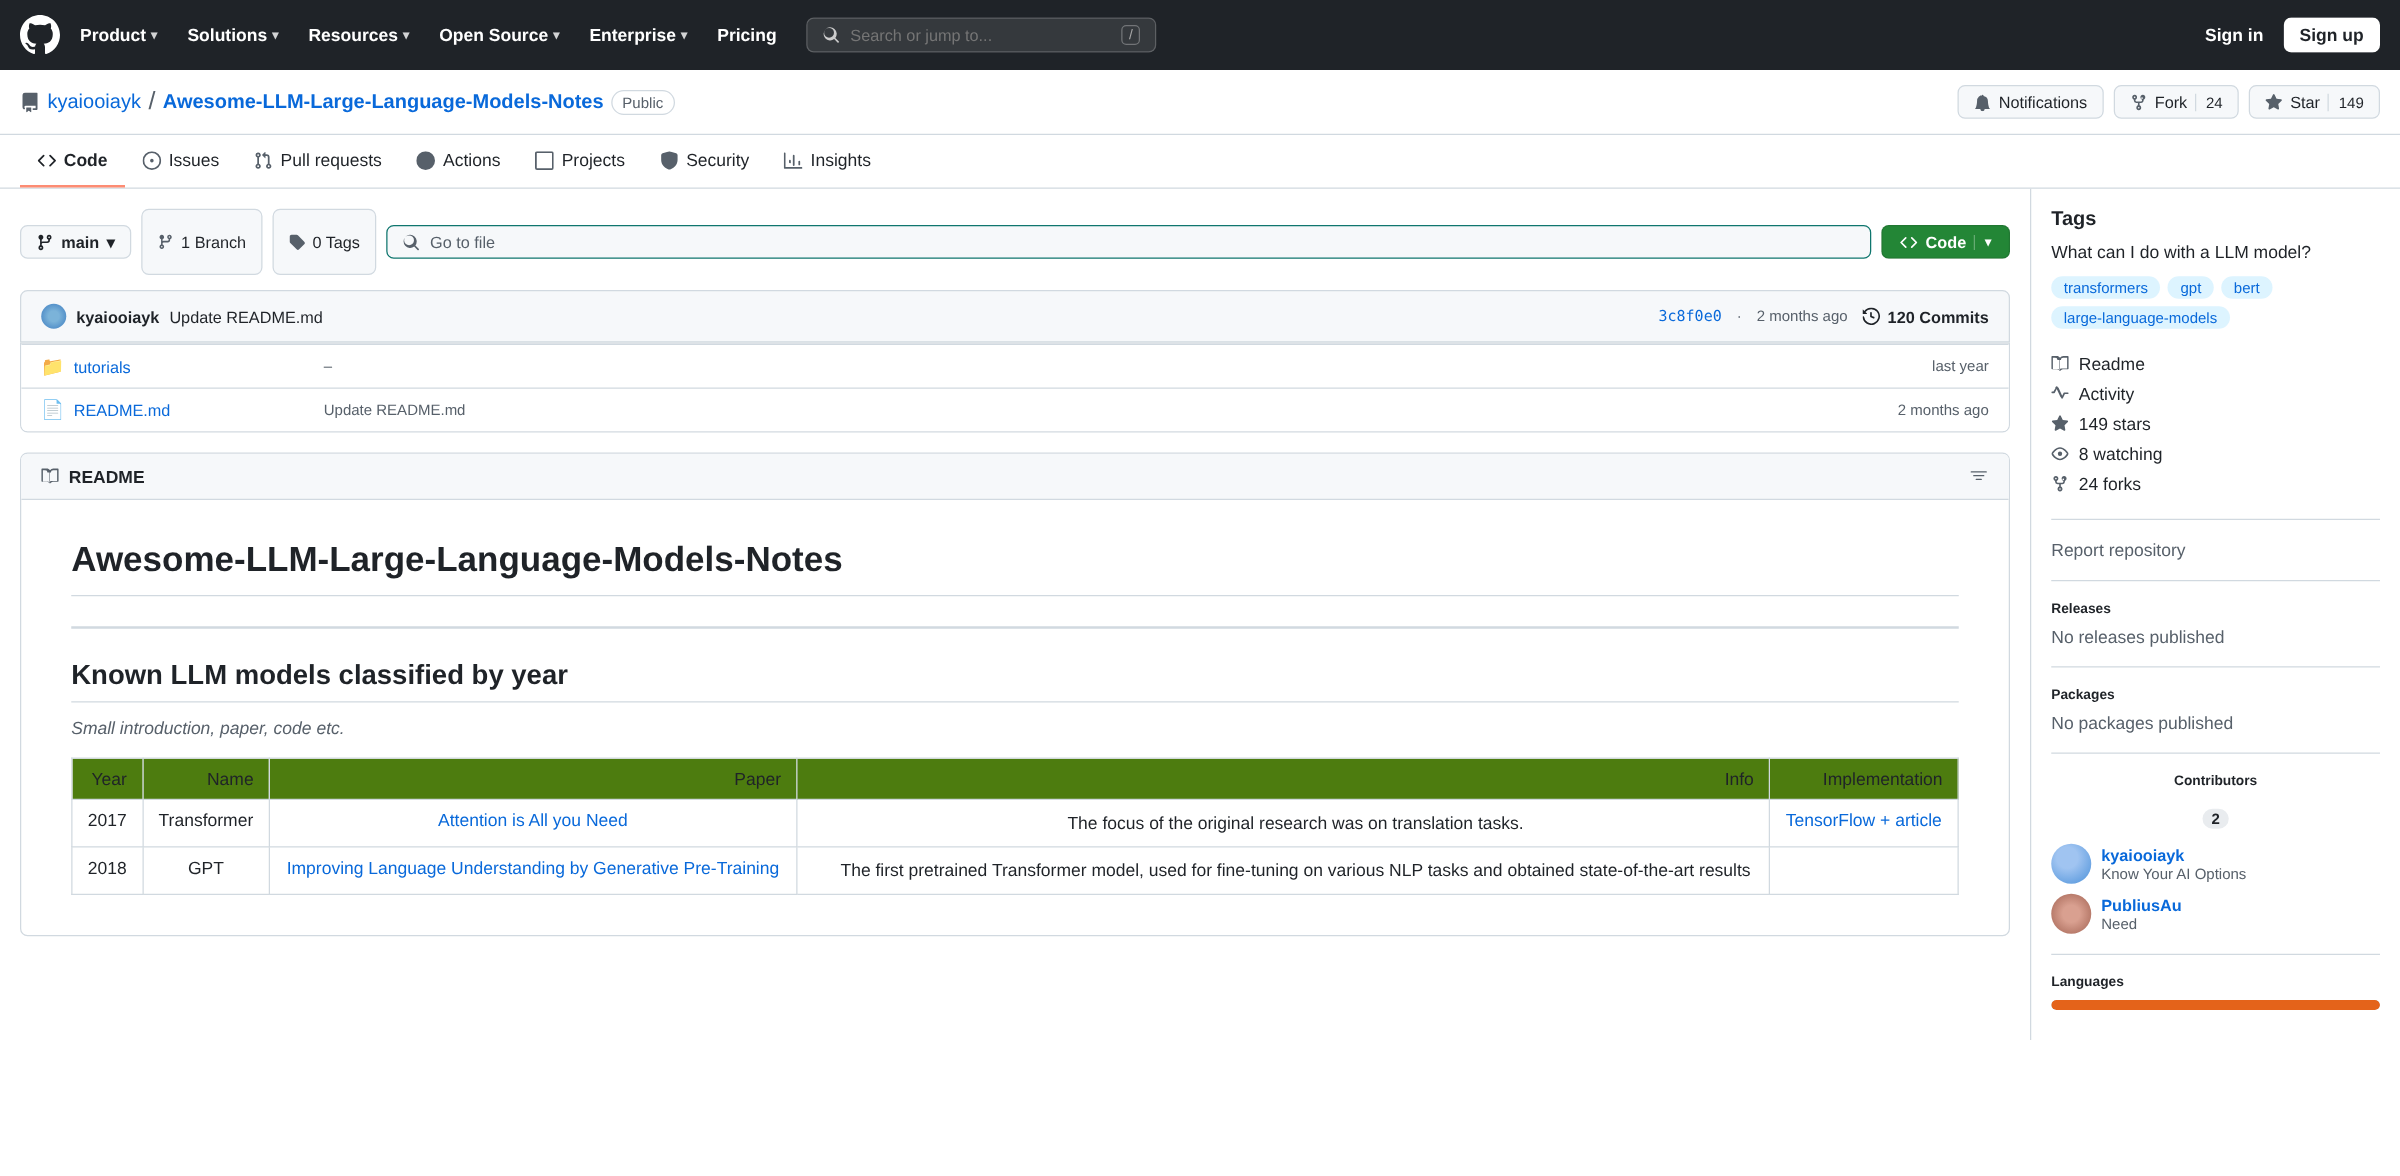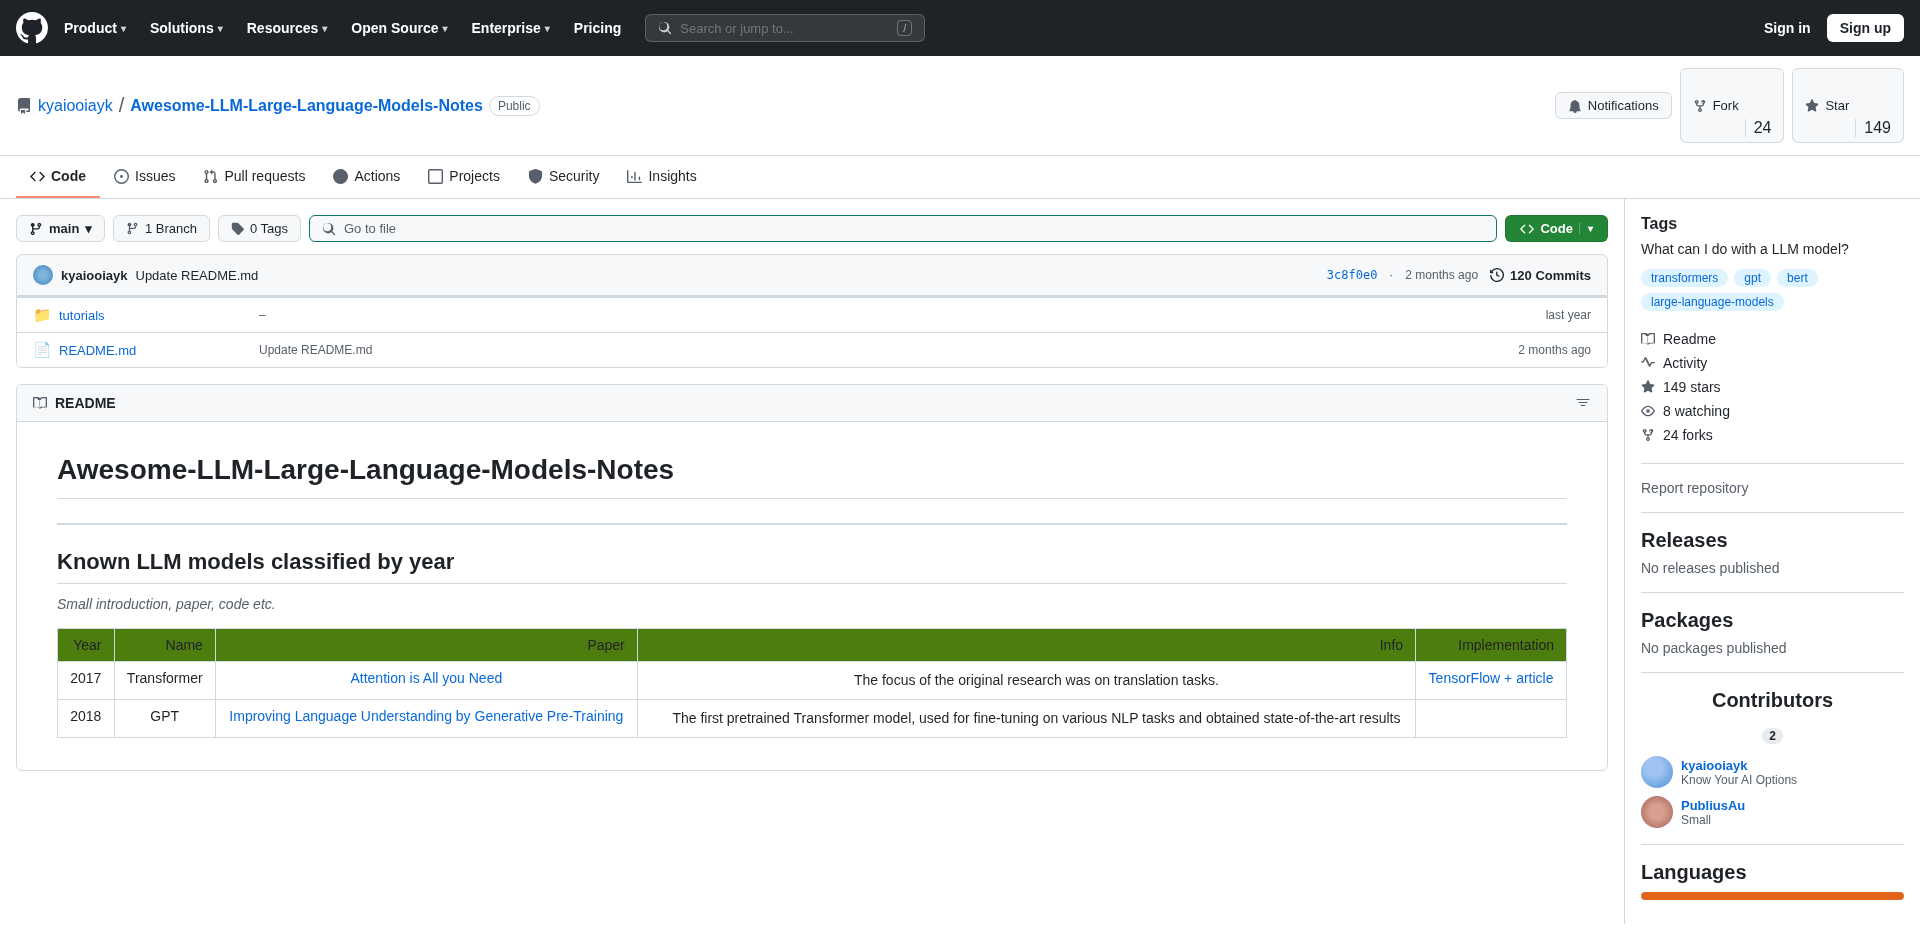--- a/index.html
+++ b/index.html
@@ -19,37 +19,37 @@
 
     
     .repo-header { padding: 12px 16px; border-bottom: 1px solid #d1d9e0; display: flex; align-items: center; justify-content: space-between; background: #fff; }
     .repo-breadcrumb { display: flex; align-items: center; gap: 6px; font-size: 16px; }
     .repo-owner { color: #0969da; font-weight: 400; text-decoration: none; cursor: pointer; }
     .repo-sep { color: #57606a; font-weight: 300; font-size: 20px; }
     .repo-name { color: #0969da; font-weight: 700; cursor: pointer; }
     .public-badge { border: 1px solid #d1d9e0; border-radius: 20px; font-size: 12px; color: #57606a; padding: 2px 8px; font-weight: 500; }
     .repo-actions { display: flex; align-items: center; gap: 8px; }
     .repo-action-btn { display: flex; align-items: center; gap: 6px; border: 1px solid #d1d9e0; border-radius: 6px; padding: 5px 12px; font-size: 13px; font-weight: 500; cursor: pointer; background: #f6f8fa; color: #1f2328; }
-    .action-count { border-left: 1px solid #d1d9e0; padding-left: 8px; font-size: 16px; margin-top: 45px; }
+    .action-count { border-left: 1px solid #d1d9e0; padding-left: 8px; font-size: 12px; }
 
     
     .repo-tabs { display: flex; align-items: center; padding: 0 16px; border-bottom: 1px solid #d1d9e0; background: #fff; gap: 0; }
     .tab-item { display: flex; align-items: center; gap: 6px; padding: 12px 14px; font-size: 14px; font-weight: 400; color: #1f2328; cursor: pointer; border-bottom: 2px solid transparent; white-space: nowrap; }
     .tab-item.active { font-weight: 600; border-bottom: 2px solid #fd8c73; color: #1f2328; }
     .tab-icon { color: #57606a; font-size: 15px; }
 
     
     .main-layout { display: flex; gap: 0; max-width: 100%; }
     .repo-content { flex: 1; padding: 16px; min-width: 0; }
     .repo-sidebar { width: 296px; padding: 16px; border-left: 1px solid #d1d9e0; flex-shrink: 0; }
 
     
     .file-controls { display: flex; align-items: center; gap: 8px; margin-bottom: 12px; }
     .branch-select { display: flex; align-items: center; gap: 6px; border: 1px solid #d1d9e0; border-radius: 6px; padding: 5px 12px; font-size: 13px; font-weight: 600; cursor: pointer; background: #f6f8fa; }
-    .branch-tag { display: flex; align-items: center; gap: 6px; border: 1px solid #d1d9e0; border-radius: 6px; padding: 5px 12px; font-size: 13px; cursor: pointer; background: #f6f8fa; }
+    .branch-tag { display: flex; align-items: center; gap: 6px; border: 1px solid #d1d9e0; border-radius: 6px; padding: 18px 12px; font-size: 13px; cursor: pointer; background: #f6f8fa; }
     .go-to-file { flex: 1; border: 1px solid #0f766e; border-radius: 6px; padding: 5px 12px; font-size: 13px; color: #57606a; background: #f6f8fa; cursor: text; display: flex; align-items: center; gap: 8px; }
     .code-btn { background: #238636; color: #fff; border: 1px solid rgba(27,31,36,0.15); border-radius: 6px; padding: 5px 14px; font-size: 13px; font-weight: 600; cursor: pointer; display: flex; align-items: center; gap: 6px; }
     .code-btn .dropdown-arrow { font-size: 10px; border-left: 1px solid rgba(255,255,255,0.3); padding-left: 8px; }
 
     
     .commit-bar { background: #f6f8fa; border: 1px solid #d1d9e0; border-radius: 6px 6px 0 0; padding: 10px 16px; display: flex; align-items: center; justify-content: space-between; }
     .commit-info { display: flex; align-items: center; gap: 8px; }
     .avatar-placeholder { width: 20px; height: 20px; border-radius: 50%; background: #6e5494; display: inline-block; }
     .commit-author { font-weight: 600; font-size: 13px; }
     .commit-msg { font-size: 13px; color: #1f2328; }
@@ -82,21 +82,21 @@
 
     
     .sidebar-about { margin-bottom: 16px; }
     .sidebar-section-title { font-size: 16px; font-weight: 700; margin-bottom: 8px; }
     .sidebar-description { font-size: 14px; color: #1f2328; margin-bottom: 12px; }
     .sidebar-tags { display: flex; flex-wrap: wrap; gap: 6px; margin-bottom: 16px; }
     .sidebar-tag { background: #ddf4ff; color: #0969da; border-radius: 20px; font-size: 12px; font-weight: 500; padding: 2px 10px; cursor: pointer; }
     .sidebar-links { list-style: none; }
     .sidebar-link { display: flex; align-items: center; gap: 8px; font-size: 14px; padding: 4px 0; color: #1f2328; cursor: pointer; }
     .sidebar-divider { border: none; border-top: 1px solid #d1d9e0; margin: 16px 0; }
-    .sidebar-sub-title { font-size: 20px; font-weight: 700; margin-bottom: 8px; }
+    .sidebar-sub-title { font-size: 11px; font-weight: 700; margin-bottom: 8px; }
     .no-release { font-size: 14px; color: #57606a; margin-bottom: 4px; }
     .contributors-header { display: flex; align-items: center; gap: 8px; margin-bottom: 12px; flex-direction: column; }
     .contributors-count { background: #e9ecef; border-radius: 20px; font-size: 12px; padding: 1px 7px; font-weight: 600; }
     .contributor-item { display: flex; align-items: center; gap: 8px; margin-bottom: 8px; font-size: 13px; }
     .contributor-avatar { width: 32px; height: 32px; border-radius: 50%; background: #6e5494; flex-shrink: 0; overflow: hidden; }
     .contributor-name { font-weight: 600; color: #0969da; cursor: pointer; }
     .contributor-desc { color: #57606a; font-size: 12px; }
     .language-bar { height: 8px; border-radius: 4px; background: #d1d9e0; overflow: hidden; margin-bottom: 8px; }
     .lang-fill { height: 100%; background: #e4631a; width: 100%; border-radius: 4px; }
 
@@ -428,21 +428,21 @@
       <div class="contributor-avatar avatar-kyai"></div>
       <div>
         <div class="contributor-name">kyaiooiayk</div>
         <div class="contributor-desc">Know Your AI Options</div>
       </div>
     </div>
     <div class="contributor-item">
       <div class="contributor-avatar avatar-publius" style="background: radial-gradient(circle, #d9a090 30%, #a06050 100%);"></div>
       <div>
         <div class="contributor-name">PubliusAu</div>
-        <div class="contributor-desc">Small</div>
+        <div class="contributor-desc">Need</div>
       </div>
     </div>
 
     <hr class="sidebar-divider">
 
     <div class="sidebar-sub-title">Languages</div>
     <div class="language-bar">
       <div class="lang-fill"></div>
     </div>
 

